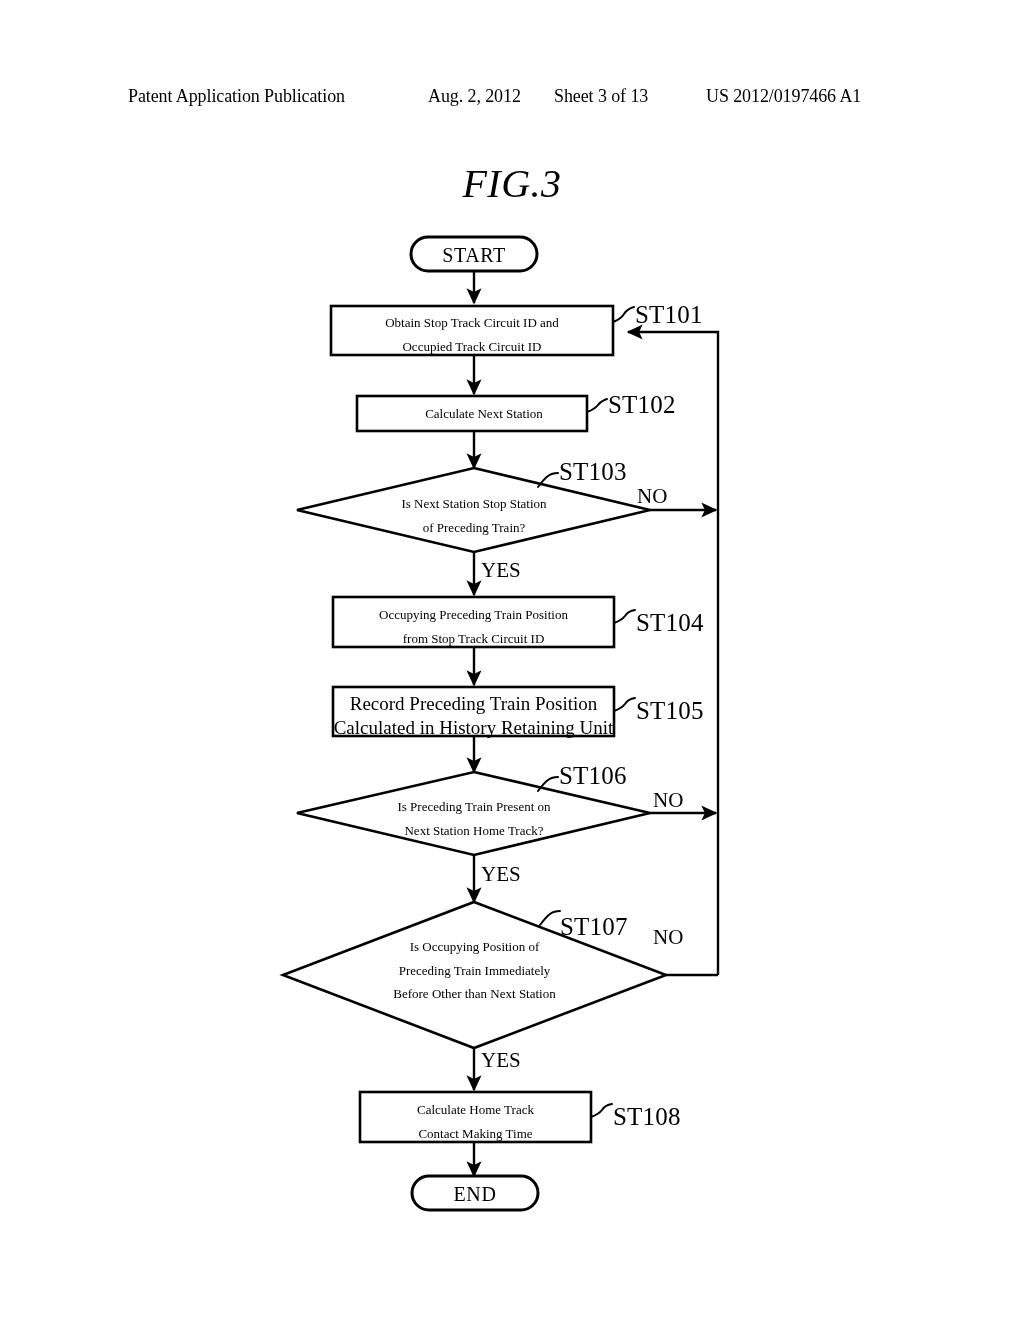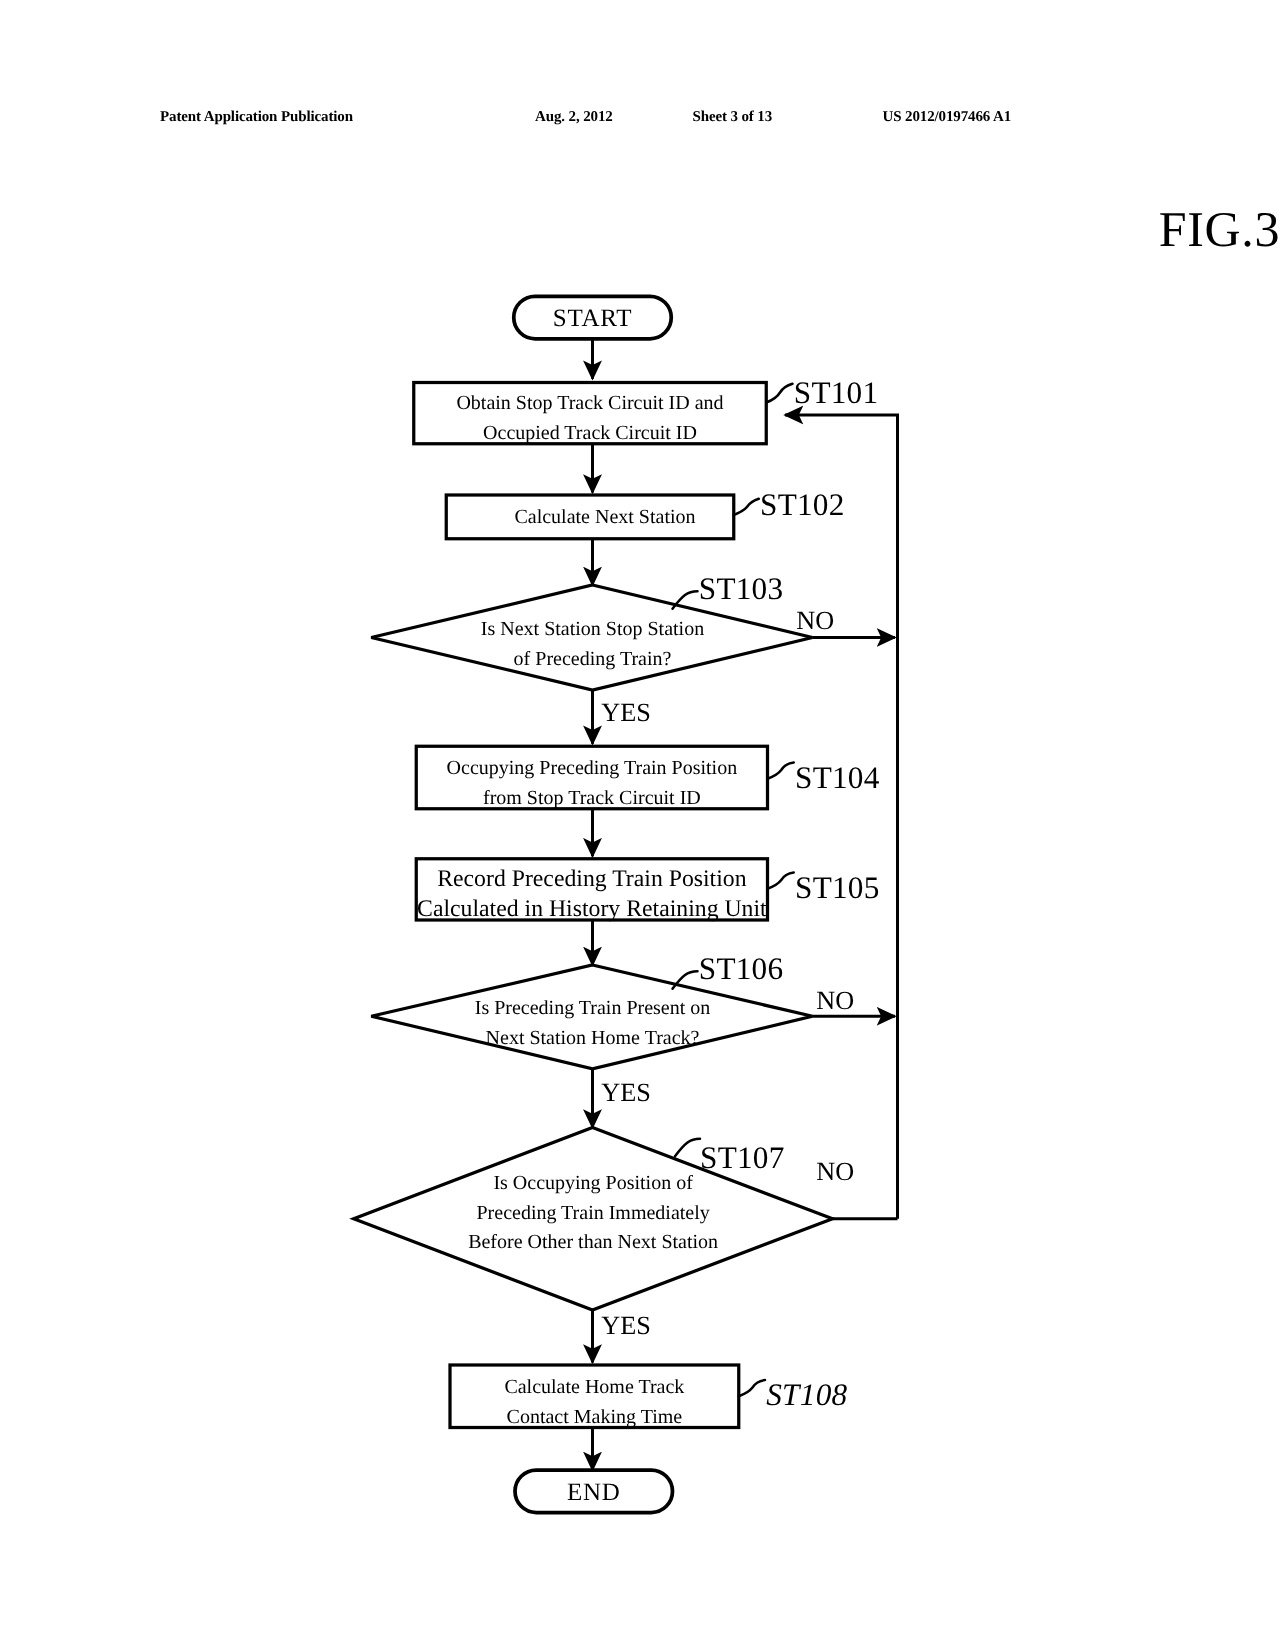--- a/index.html
+++ b/index.html
@@ -19,39 +19,40 @@
   }
 
   
   #page-header {
     position: absolute;
     top: 86px;
     left: 0;
     width: 1024px;
     height: 30px;
     font-family: "Liberation Serif", "DejaVu Serif", serif;
-    font-weight: bold;
-    font-size: 12px;
+    font-weight: normal;
+    font-size: 18px;
     letter-spacing: -0.1px;
     white-space: nowrap;
   }
   #page-header .hdr-pub   { position: absolute; left: 128px;  top: 0; }
   #page-header .hdr-date  { position: absolute; left: 428px;  top: 0; }
   #page-header .hdr-sheet { position: absolute; left: 554px;  top: 0; }
   #page-header .hdr-num   { position: absolute; left: 706px;  top: 0; }
 
   
   #fig-title {
     position: absolute;
     top: 160px;
     left: 0;
     width: 1024px;
-    text-align: right;
+    text-align: center;
     font-size: 40px;
     letter-spacing: 0.5px;
+    font-style: italic;
   }
 
   
   #flowchart-svg {
     position: absolute;
     top: 0;
     left: 0;
     width: 1024px;
     height: 1320px;
     display: block;
@@ -78,21 +79,21 @@
     stroke: #000000;
     stroke-width: 2.0;
     fill: none;
     stroke-linecap: round;
   }
 
   
   .node-text {
     position: absolute;
     text-align: center;
-    font-size: 16px;
+    font-size: 13px;
     line-height: 23.5px;
     white-space: nowrap;
     pointer-events: none;
   }
   .terminal-text {
     position: absolute;
     text-align: center;
     font-size: 20px;
     line-height: 22px;
     letter-spacing: 0.6px;
@@ -264,15 +265,15 @@
   <span>NO</span>
 </div>
 <div class="branch-label" style="left:481px; top:1050px;">
   <span>YES</span>
 </div>
 
 <div class="node-text" style="left:360px; top:1098px; width:231px;">
   <div>Calculate Home Track</div>
   <div>Contact Making Time</div>
 </div>
-<div class="step-label" style="left:613px; top:1104px;font-style:italic;">
+<div class="step-label" style="left:613px; top:1104px;">
   <span>ST108</span>
 </div>
 
 </body></html>

